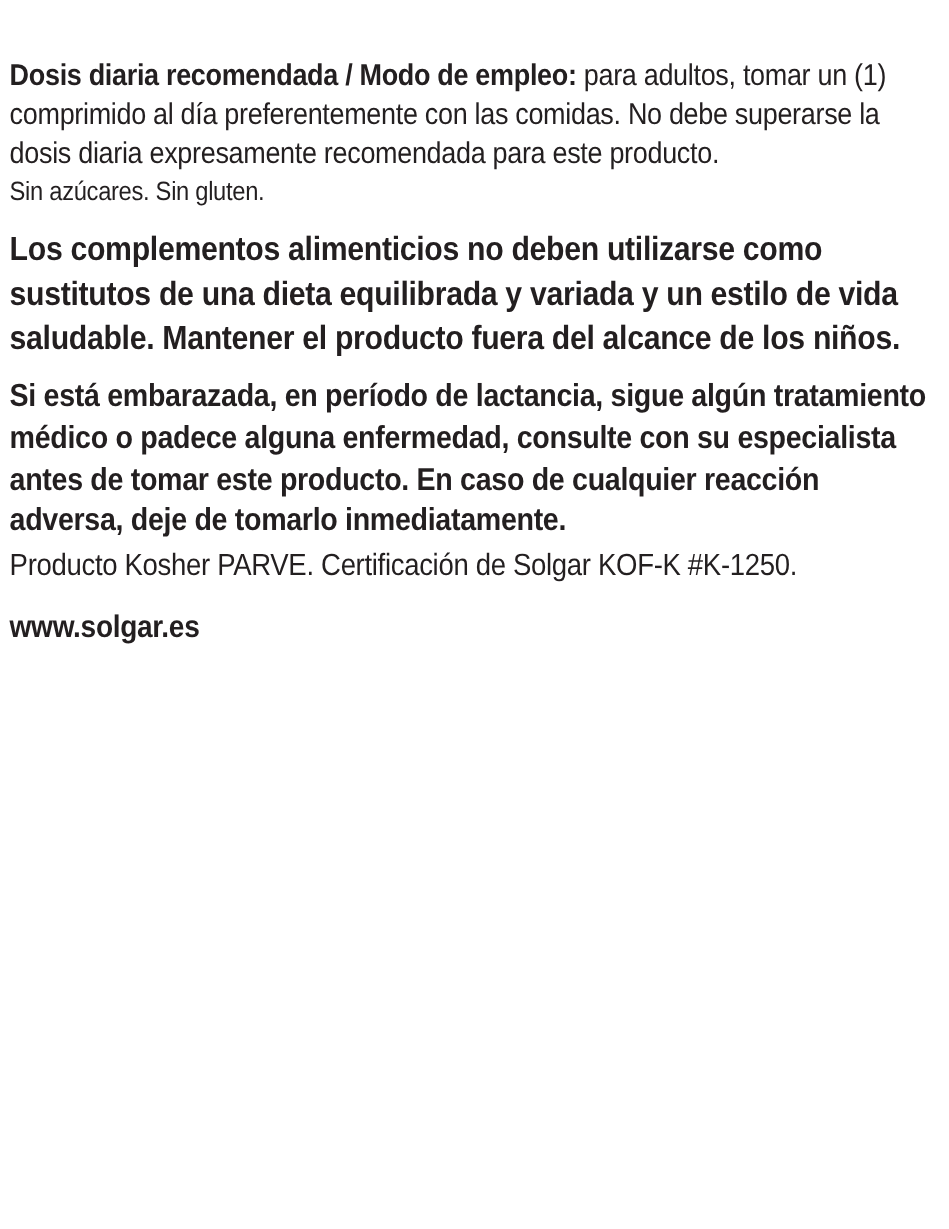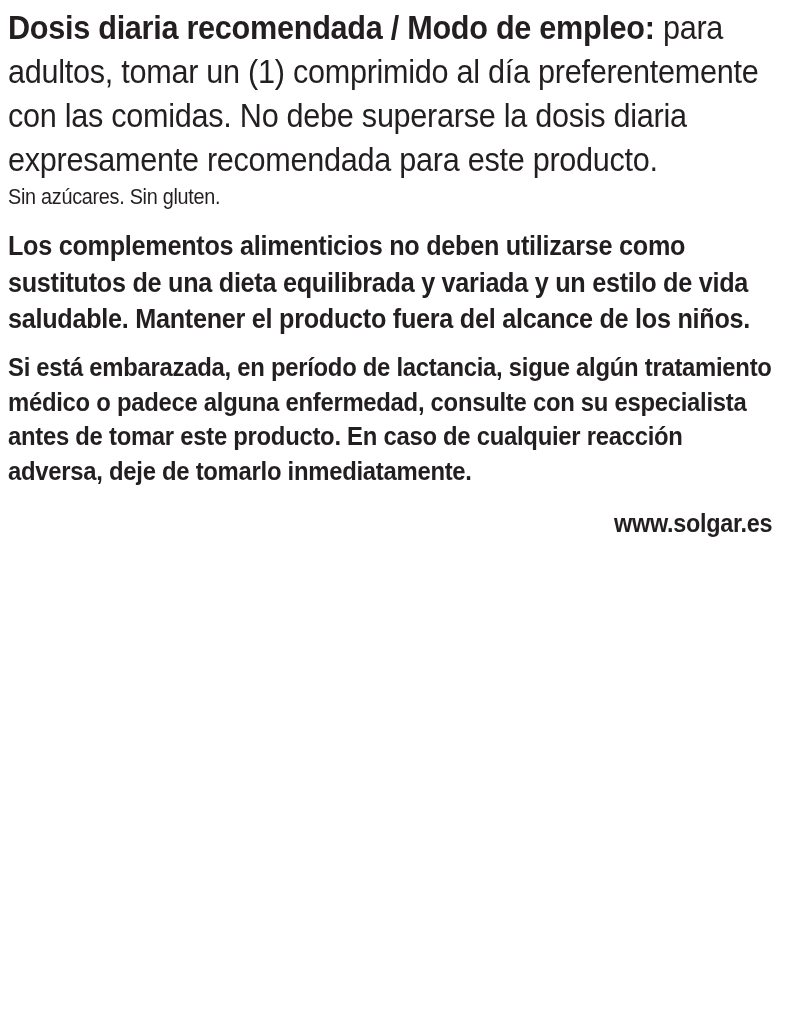--- a/index.html
+++ b/index.html
@@ -28,23 +28,24 @@
     font-stretch: condensed;
     transform-origin: left top;
   }
   .bold {
     font-weight: 700;
   }
   .reg {
     font-weight: 400;
   }
   .p-dosage {
-    font-size: 34px;
+    font-size: 25px;
     line-height: 1.29;
     margin-bottom: 2px;
+    margin-top: 41px;
   }
   .p-free {
     font-size: 22px;
     line-height: 1.30;
     margin-bottom: 16px;
   }
   .p-nocontiene {
     font-size: 26px;
     line-height: 1.30;
     margin-bottom: 4px;
@@ -64,21 +65,20 @@
   .p-small {
     font-size: 25.5px;
     line-height: 1.30;
     margin-bottom: 6px;
   }
   .p-url {
     font-size: 26px;
     font-weight: 700;
     line-height: 1.25;
     margin-top: 18px;
-    text-align: right;
   }
   
   .cond {
     display: block;
     transform: scaleX(0.90);
     transform-origin: left center;
     width: 111%;
   }
 </style>
 </head>
@@ -98,20 +98,23 @@
 
 
   <p class="blk p-warning">
     <span class="cond">Los complementos alimenticios no deben utilizarse como sustitutos de una dieta equilibrada y variada y un estilo de vida saludable. Mantener el producto fuera del alcance de los niños.</span>
   </p>
 
   <p class="blk p-warning2">
     <span class="cond">Si está embarazada, en período de lactancia, sigue algún tratamiento médico o padece alguna enfermedad, consulte con su especialista antes de tomar este producto. En caso de cualquier reacción adversa, deje de tomarlo inmediatamente.</span>
   </p>
 
+  <p class="blk p-small reg">
+    <span class="cond">Producto Kosher PARVE. Certificación de Solgar KOF-K #K-1250.</span>
+  </p>
 
 
 
 
 
   <p class="blk p-url">
     <span class="cond">www.solgar.es</span>
   </p>
 
 </div>

